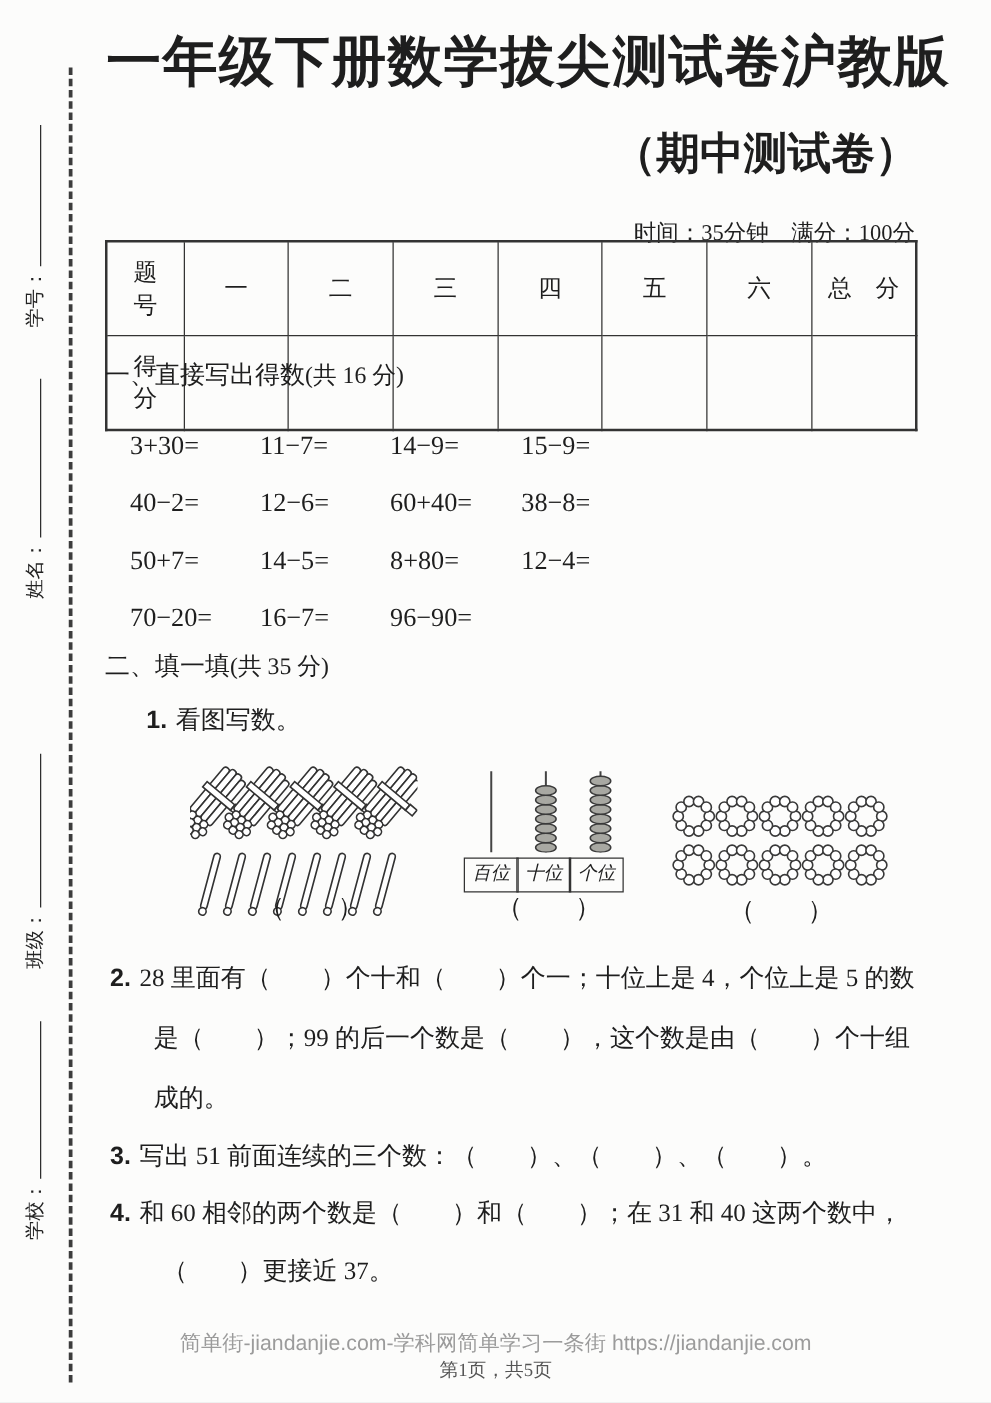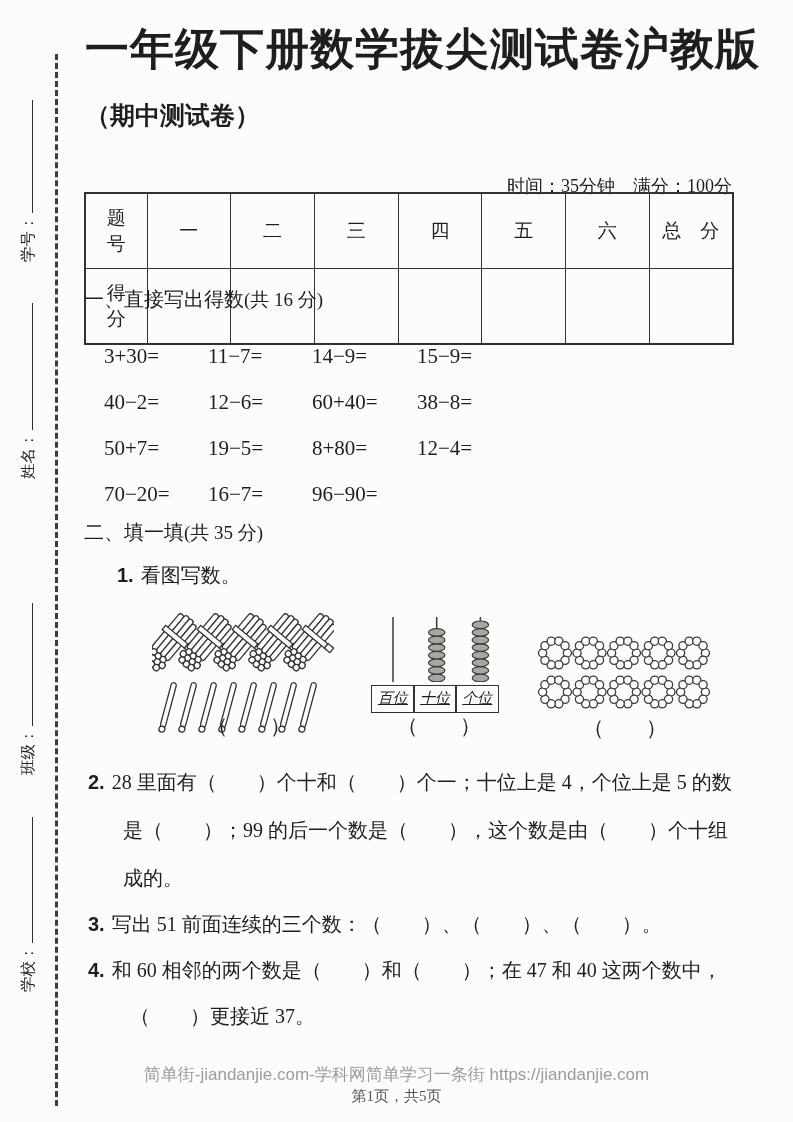--- a/index.html
+++ b/index.html
@@ -9,22 +9,22 @@
 
   
   .cut-line{position:absolute;left:55px;top:54px;height:1052px;border-left:3px dashed #3c3c3c;}
   .mfield{position:absolute;transform:rotate(-90deg);transform-origin:0 0;white-space:nowrap;
           font-size:15.5px;font-family:"Liberation Sans","DejaVu Sans",sans-serif;color:#222;}
   .fill-line{display:inline-block;height:1em;border-bottom:1.8px solid #2e2e2e;margin-left:2px;}
 
   
   .title{position:absolute;left:85px;top:20px;width:650px;text-align:center;
          font-size:44px;font-weight:900;letter-spacing:1px;white-space:nowrap;}
-  .subtitle{position:absolute;left:85px;top:99px;width:650px;text-align:left;
-            font-size:25px;font-weight:900;}
+  .subtitle{position:absolute;left:85px;top:99px;width:650px;text-align:right;
+            font-size:35px;font-weight:900;}
   .meta{position:absolute;right:61px;top:174px;font-size:18px;white-space:nowrap;}
 
   
   .score-table{position:absolute;left:84px;top:192px;width:650px;border-collapse:collapse;
                table-layout:fixed;font-size:19px;}
   .score-table{border:2px solid #333;}
   .score-table td{border:1px solid #333;height:37px;text-align:center;padding:11px;}
 
   
   .sec-h{position:absolute;left:84px;white-space:nowrap;font-size:20px;}
@@ -38,21 +38,21 @@
   .qnum{font-weight:bold;font-family:"Liberation Sans","DejaVu Sans",sans-serif;margin-right:7px;}
 
   
   .fig{position:absolute;}
   .st{fill:#fff;stroke:#333;stroke-width:1.3;}
   .rod{stroke:#444;stroke-width:1.6;}
   .bead{fill:#a8a8a2;stroke:#3a3a3a;stroke-width:1.2;}
   .rb{fill:#fff;stroke:#3a3a3a;stroke-width:1.3;}
   .pv-box{display:flex;margin-top:-1px;}
   .pv-cell{width:43.7px;height:28px;border:1.5px solid #333;margin-left:-1.5px;
-           text-align:center;line-height:25px;font-size:15px;font-style:italic;text-decoration:underline;}
+           text-align:center;line-height:25px;font-size:15px;font-style:italic;}
   .pv-cell:first-child{margin-left:0;}
   .fig-cap{position:absolute;font-size:21px;white-space:nowrap;}
 
   
   .footer-site{position:absolute;left:0;top:1063px;width:100%;text-align:center;
                color:#9b9b9b;font-size:17px;
                font-family:"Liberation Sans","DejaVu Sans",sans-serif;}
   .footer-page{position:absolute;left:0;top:1087px;width:100%;text-align:center;
                color:#555;font-size:15px;}
 </style>
@@ -155,21 +155,21 @@
   <div class="problems">
     <span class="prob">3+30=</span>
     <span class="prob">11−7=</span>
     <span class="prob">14−9=</span>
     <span class="prob">15−9=</span>
     <span class="prob">40−2=</span>
     <span class="prob">12−6=</span>
     <span class="prob">60+40=</span>
     <span class="prob">38−8=</span>
     <span class="prob">50+7=</span>
-    <span class="prob">19−5=</span>
+    <span class="prob">14−5=</span>
     <span class="prob">8+80=</span>
     <span class="prob">12−4=</span>
     <span class="prob">70−20=</span>
     <span class="prob">16−7=</span>
     <span class="prob">96−90=</span>
   </div>
 
   <div class="sec-h" style="top:519px">
     <span class="h-main">二、填一填</span><span class="h-note">(共 35 分)</span>
   </div>
@@ -251,21 +251,21 @@
   </div>
   <div class="qline" style="left:123px;top:865px">
     <span>成的。</span>
   </div>
 
   <div class="qline" style="left:88px;top:911px">
     <span class="qnum">3.</span><span>写出 51 前面连续的三个数：（　　）、（　　）、（　　）。</span>
   </div>
 
   <div class="qline" style="left:88px;top:957px">
-    <span class="qnum">4.</span><span>和 60 相邻的两个数是（　　）和（　　）；在 47 和 40 这两个数中，</span>
+    <span class="qnum">4.</span><span>和 60 相邻的两个数是（　　）和（　　）；在 31 和 40 这两个数中，</span>
   </div>
   <div class="qline" style="left:130px;top:1003px">
     <span>（　　）更接近 37。</span>
   </div>
 
   <div class="footer-site">简单街-jiandanjie.com-学科网简单学习一条街 https://jiandanjie.com</div>
   <div class="footer-page">第1页，共5页</div>
 
 </div>
 

